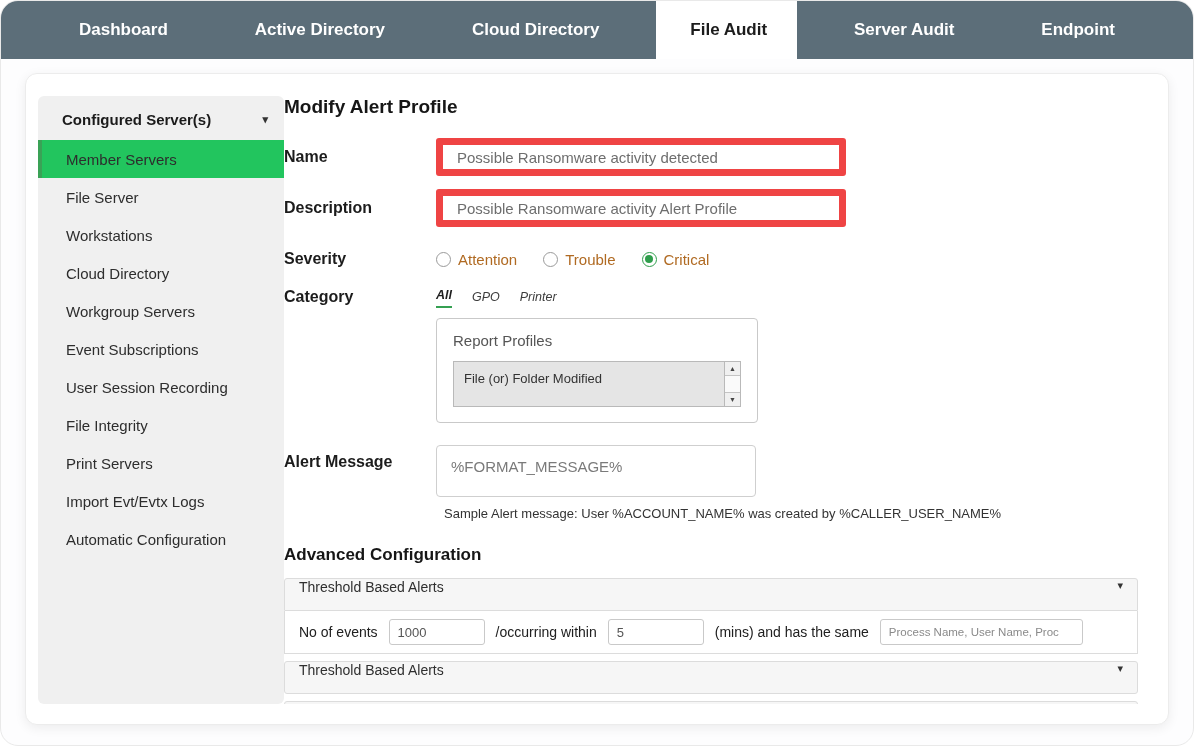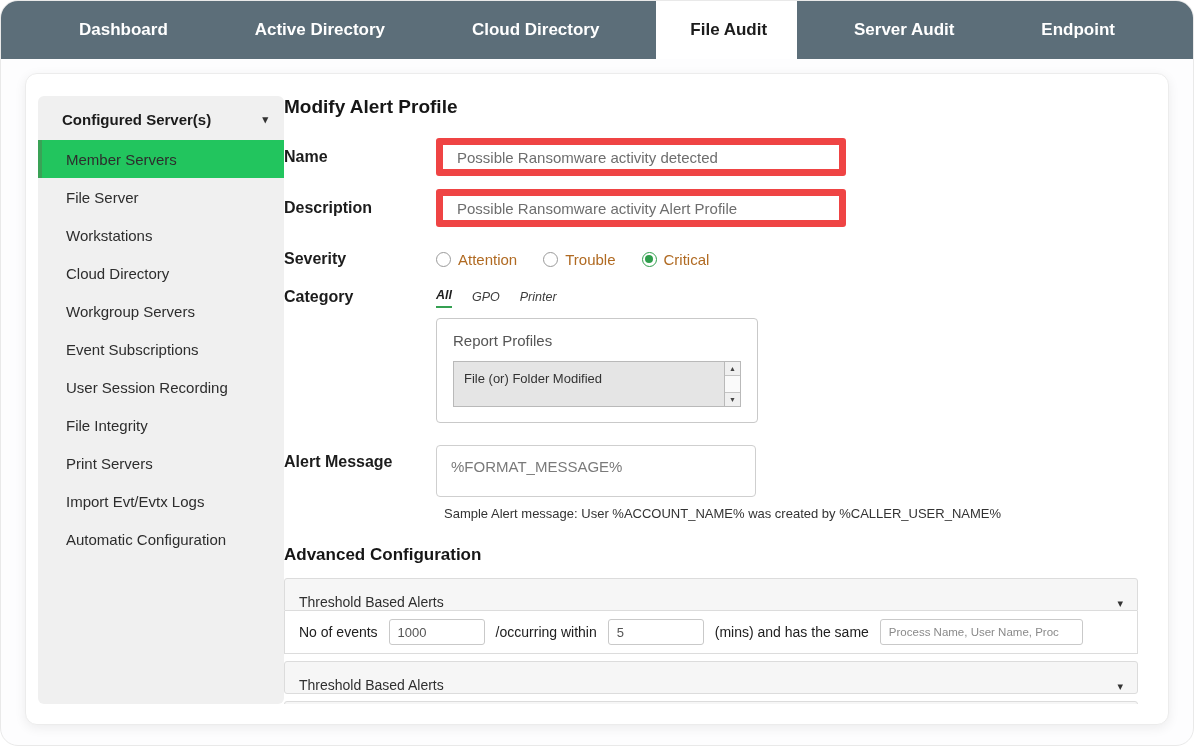--- a/index.html
+++ b/index.html
@@ -254,21 +254,21 @@
     color: #161616;
     margin: 24px 0 13px 0;
   }
   .accordion { margin-bottom: 7px; }
   .accordion-header {
     height: 33px;
     background: #f6f6f6;
     border: 1px solid #dcdcdc;
     border-radius: 3px;
     display: flex;
-    align-items: flex-end;
+    align-items: flex-start;
     justify-content: space-between;
     padding: 0 14px;
     font-size: 14px;
     color: #2f2f2f;
     cursor: pointer;
   }
   .accordion.expanded .accordion-header {
     border-radius: 3px 3px 0 0;
   }
   .accordion-body {

